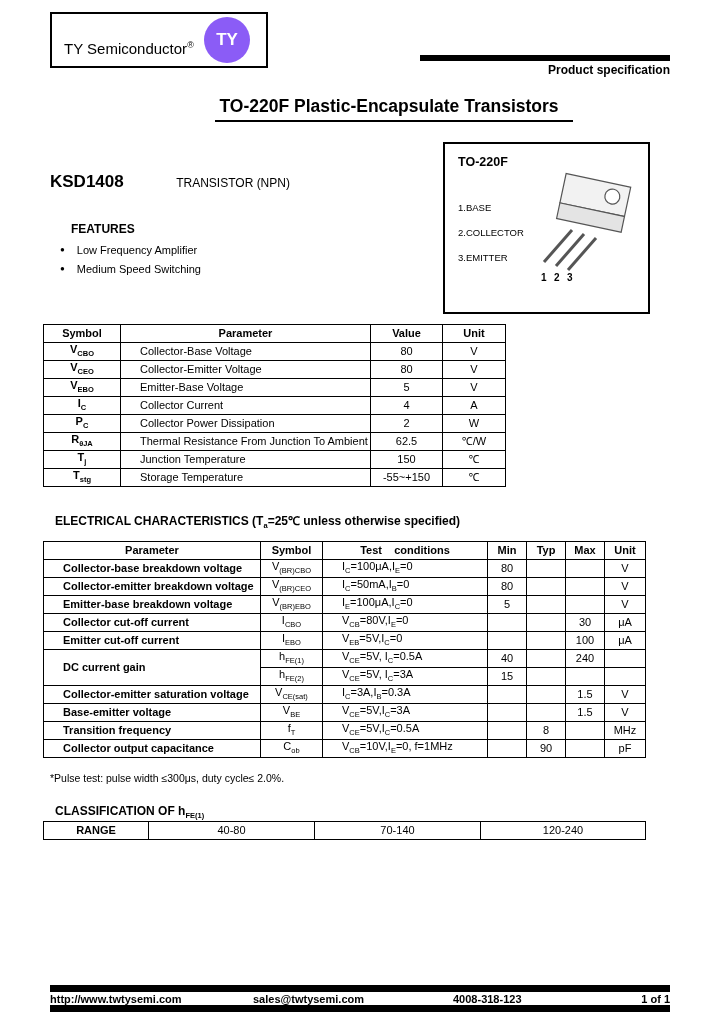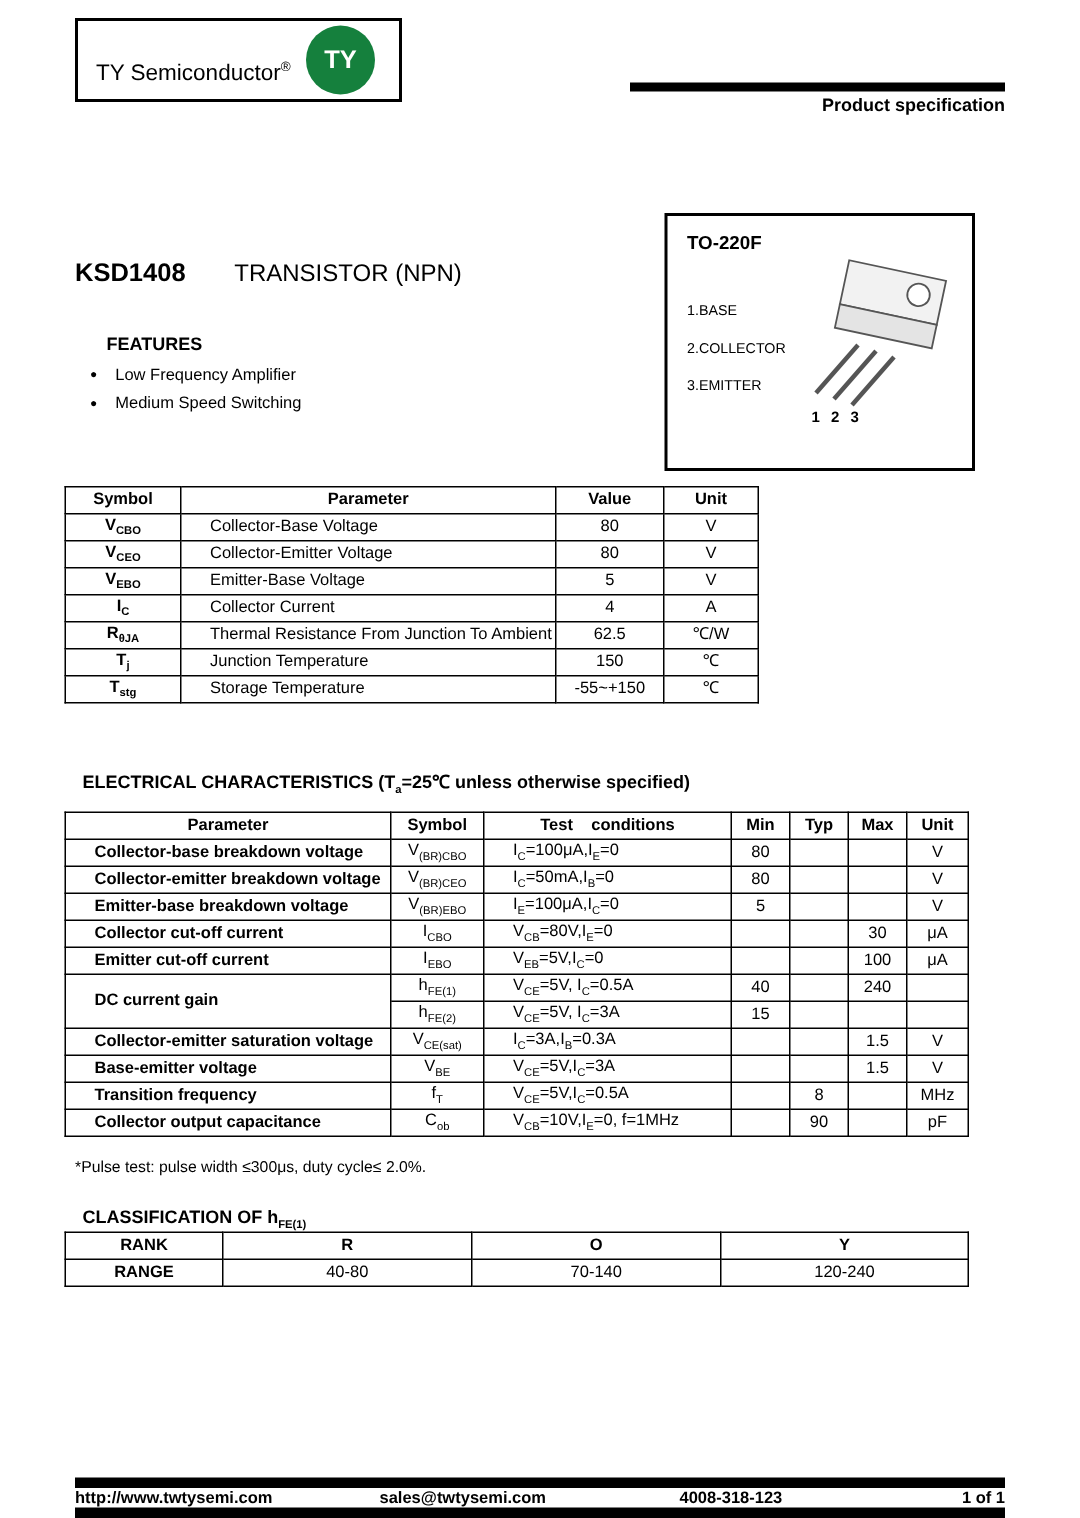--- a/index.html
+++ b/index.html
@@ -8,33 +8,33 @@
   .page { position:relative; width:720px; height:1012px; background:#fff; overflow:hidden; }
   .abs { position:absolute; }
   .c { text-align:center; }
   .left { text-align:left; padding-left:19px; }
   .bold { font-weight:bold; }
 
   .logo-box { left:50px; top:12px; width:218px; height:56px; border:2px solid #000;
               display:flex; align-items:center; justify-content:space-between; padding:0 16px 0 12px; }
   .logo-text { font-size:15px; font-weight:normal;margin-top:16px; }
   .logo-text sup { font-size:9px; }
-  .logo-badge { width:46px; height:46px; border-radius:50%; background:#15803d; color:#fff;
+  .logo-badge { width:46px; height:46px; border-radius:50%; background:#8b5cf6; color:#fff;
                 font-weight:bold; font-size:17px; display:flex; align-items:center; justify-content:center; }
 
   .spec-bar { left:420px; top:55px; width:250px; height:6px; background:#000; }
   .spec-text { left:420px; top:63px; width:250px; text-align:right; font-weight:bold; font-size:12px; }
 
   .title-wrap { left:0; top:96px; width:720px; text-align:center; }
   .doc-title { display:inline-block; font-size:17.5px; font-weight:bold; border-bottom:2px solid #000;
                padding:0 14px 3px 4px; transform:translateX(34px); }
 
   .part-line { left:50px; top:172px; }
   .part-number { font-size:17px; font-weight:bold; }
-  .part-desc { font-size:16px; margin-left:28px; }
+  .part-desc { font-size:12px; margin-left:48px; }
 
   .package-box { left:443px; top:142px; width:207px; height:172px; border:2px solid #000; }
   .pkg-title { position:absolute; left:13px; top:11px; font-size:12.5px; font-weight:bold; }
   .pkg-pins { position:absolute; left:13px; top:58px; font-size:9.5px; }
   .pkg-pins div { margin-bottom:14px; white-space:nowrap; }
   .pkg-svg { position:absolute; right:4px; top:24px; }
 
   .features-heading { left:55px; top:222px; font-size:12px; font-weight:bold;margin-left:16px; }
   .features-list { left:60px; top:240px; list-style:none; font-size:11px; }
   .features-list li { height:19px; display:flex; align-items:center; }
@@ -70,20 +70,23 @@
 <div class="page">
 
   <div class="abs logo-box">
     <span class="logo-text"><span>TY  Semiconductor</span><sup>®</sup></span>
     <span class="logo-badge">TY</span>
   </div>
 
   <div class="abs spec-bar"></div>
   <div class="abs spec-text">Product specification</div>
 
+  <div class="abs title-wrap">
+    <h1 class="doc-title">TO-220F Plastic-Encapsulate Transistors</h1>
+  </div>
 
   <div class="abs part-line">
     <span class="part-number">KSD1408</span>
     <span class="part-desc">TRANSISTOR (NPN)</span>
   </div>
 
   <div class="abs package-box">
     <div class="pkg-title">TO-220F</div>
     <div class="pkg-pins">
       <div>1.BASE</div>
@@ -143,20 +146,26 @@
           <td class="c bold">V<sub>EBO</sub></td>
           <td class="left">Emitter-Base Voltage</td>
           <td class="c">5</td>
           <td class="c">V</td>
         </tr>
         <tr>
           <td class="c bold">I<sub>C</sub></td>
           <td class="left">Collector Current</td>
           <td class="c">4</td>
           <td class="c">A</td>
+        </tr>
+        <tr>
+          <td class="c bold">P<sub>C</sub></td>
+          <td class="left">Collector Power Dissipation</td>
+          <td class="c">2</td>
+          <td class="c">W</td>
         </tr>
         <tr>
           <td class="c bold">R<sub>θJA</sub></td>
           <td class="left">Thermal Resistance From Junction To Ambient</td>
           <td class="c">62.5</td>
           <td class="c">℃/W</td>
         </tr>
         <tr>
           <td class="c bold">T<sub>j</sub></td>
           <td class="left">Junction Temperature</td>
@@ -300,26 +309,20 @@
   <div class="abs section-heading class-heading">CLASSIFICATION OF h<sub>FE(1)</sub></div>
   <table class="abs class-table">
     <colgroup>
         <col style="width:105px">
         <col style="width:166px">
         <col style="width:166px">
         <col style="width:165px">
       </colgroup>
     <tbody>
       <tr>
-        <th>RANK</th>
-        <th>R</th>
-        <th>O</th>
-        <th>Y</th>
-      </tr>
-      <tr>
         <th>RANGE</th>
         <td class="c">40-80</td>
         <td class="c">70-140</td>
         <td class="c">120-240</td>
       </tr>
     </tbody>
   </table>
 
   <div class="abs footer-bar top"></div>
   <span class="abs footer-text f-web">http://www.twtysemi.com</span>

